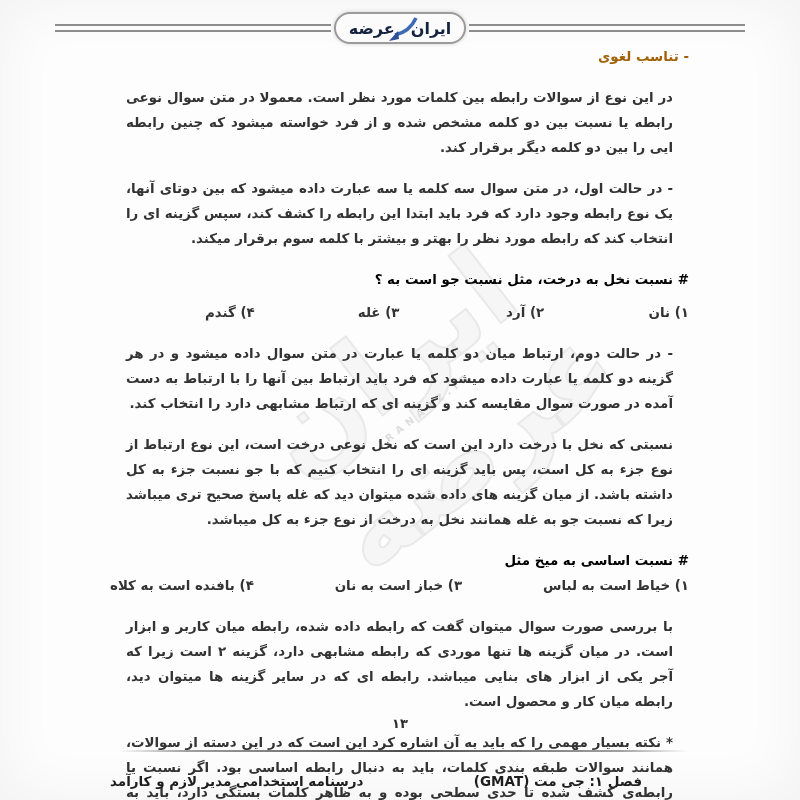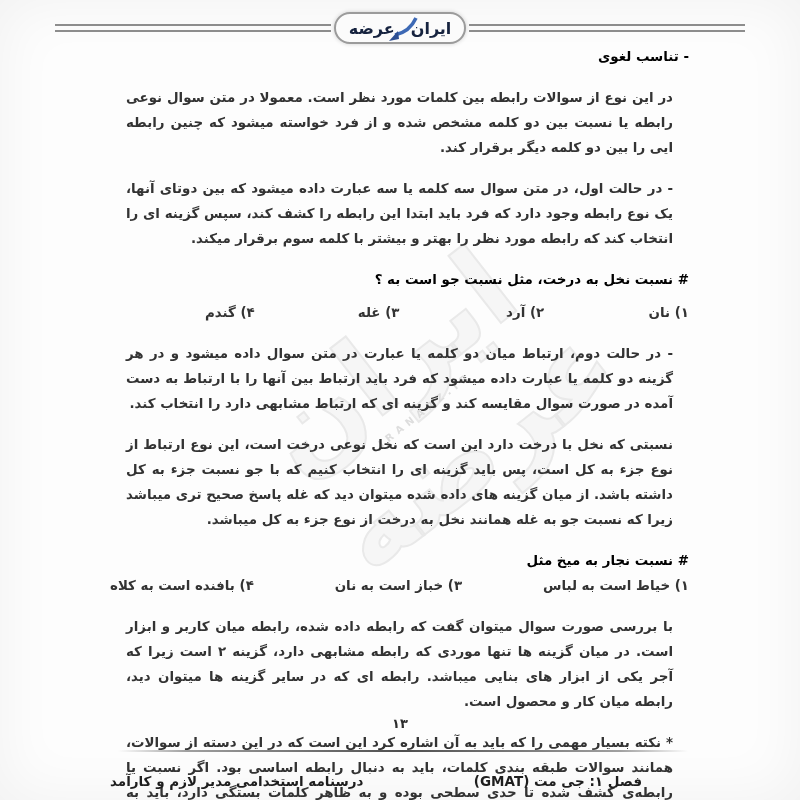--- a/index.html
+++ b/index.html
@@ -39,21 +39,21 @@
     font-size:112px; font-weight:bold; line-height:0.9; white-space:nowrap;
     color:#f2f2f2; -webkit-text-stroke:2px #dcdcdc;
   }
   .wm-word2 { margin-right:-30px; }
   .wm-site { font-size:10px; letter-spacing:5px; color:#c8c8c8; direction:ltr; margin:4px 0; font-weight:bold; }
   
   .content {
     position:absolute; top:44px; right:111px; left:110px; z-index:2;
     font-size:13.4px; line-height:25px; color:#333; font-weight:bold;
   }
-  .heading { font-weight:bold; color:#000000; }
+  .heading { font-weight:bold; color:#a16207; }
   .para { text-align:justify; margin:16px; }
   .question { font-weight:bold; color:#000000; }
   .options { display:flex; line-height:25px; font-weight:bold; }
   .options.grid4 .opt { width:25%;margin-top:8px; }
   .options.spread { justify-content:space-between; }
   
   .footer-rule {
     position:absolute; top:750px; left:118px; right:112px; height:2px; z-index:2;
     background:linear-gradient(to left, rgba(130,130,130,0) 0%, #a0a0a0 12%, #4f4f4f 50%, #a0a0a0 88%, rgba(130,130,130,0) 100%);
   }
@@ -98,21 +98,21 @@
     <p class="para">- در حالت اول، در متن سوال سه کلمه یا سه عبارت داده میشود که بین دوتای آنها، یک نوع رابطه وجود دارد که فرد باید ابتدا این رابطه را کشف کند، سپس گزینه ای را انتخاب کند که رابطه مورد نظر را بهتر و بیشتر با کلمه سوم برقرار میکند.</p>
     <p class="question"># نسبت نخل به درخت، مثل نسبت جو است به ؟</p>
     <div class="options grid4">
       <span class="opt">۱) نان</span>
       <span class="opt">۲) آرد</span>
       <span class="opt">۳) غله</span>
       <span class="opt">۴) گندم</span>
     </div>
     <p class="para">- در حالت دوم، ارتباط میان دو کلمه یا عبارت در متن سوال داده میشود و در هر گزینه دو کلمه یا عبارت داده میشود که فرد باید ارتباط بین آنها را با ارتباط به دست آمده در صورت سوال مقایسه کند و گزینه ای که ارتباط مشابهی دارد را انتخاب کند.</p>
     <p class="para">نسبتی که نخل با درخت دارد این است که نخل نوعی درخت است، این نوع ارتباط از نوع جزء به کل است، پس باید گزینه ای را انتخاب کنیم که با جو نسبت جزء به کل داشته باشد. از میان گزینه های داده شده میتوان دید که غله پاسخ صحیح تری میباشد زیرا که نسبت جو به غله همانند نخل به درخت از نوع جزء به کل میباشد.</p>
-    <p class="question"># نسبت نجار به میخ مثل</p>
+    <p class="question"># نسبت اساسی به میخ مثل</p>
     <div class="options spread">
       <span class="opt">۱) خیاط است به لباس</span>
       <span class="opt">۳) خباز است به نان</span>
       <span class="opt">۴) بافنده است به کلاه</span>
     </div>
     <p class="para">با بررسی صورت سوال میتوان گفت که رابطه داده شده، رابطه میان کاربر و ابزار است. در میان گزینه ها تنها موردی که رابطه مشابهی دارد، گزینه ۲ است زیرا که آجر یکی از ابزار های بنایی میباشد. رابطه ای که در سایر گزینه ها میتوان دید، رابطه میان کار و محصول است.</p>
     <p class="para">* نکته بسیار مهمی را که باید به آن اشاره کرد این است که در این دسته از سوالات، همانند سوالات طبقه بندی کلمات، باید به دنبال رابطه اساسی بود. اگر نسبت یا رابطه‌ی کشف شده تا حدی سطحی بوده و به ظاهر کلمات بستگی دارد، باید به بررسی و کاوش بیشتری پرداخته شود. فقط در صورتی میتوان رابطه کشف شده را به کار برد که بعد از بررسی های لازم نتوان رابطه دیگری را پیدا کرد.</p>
     <p class="para">از انواع رابطه هایی که میتوان میان واژه ها عبارت ها در این دسته از سوالات دید، میتوان موارد زیر را نام برد:</p>
 
   </div>

